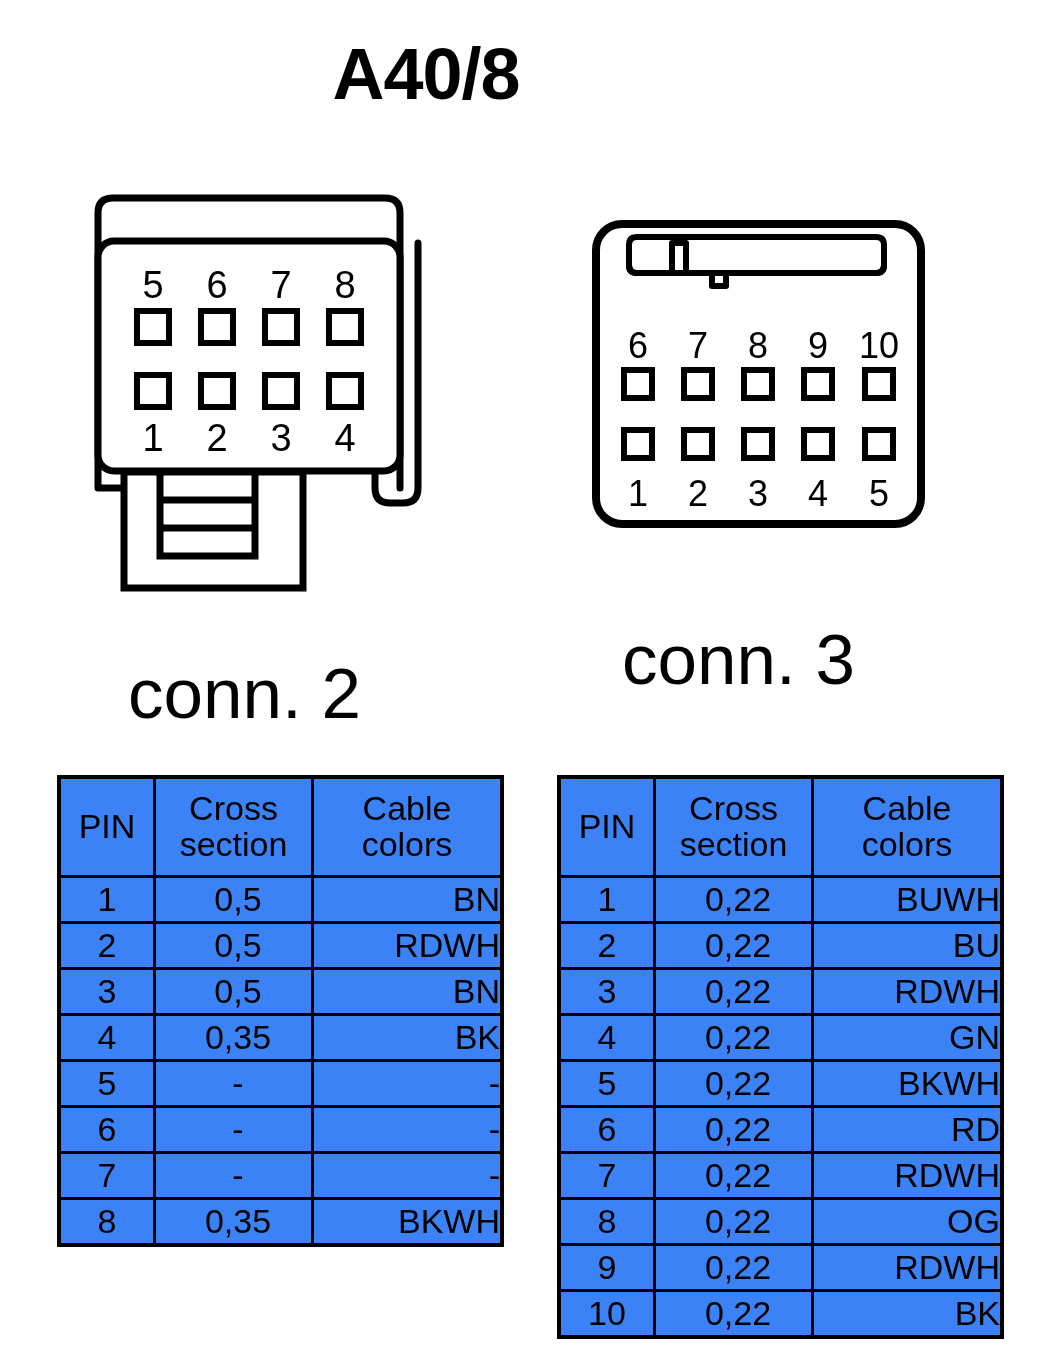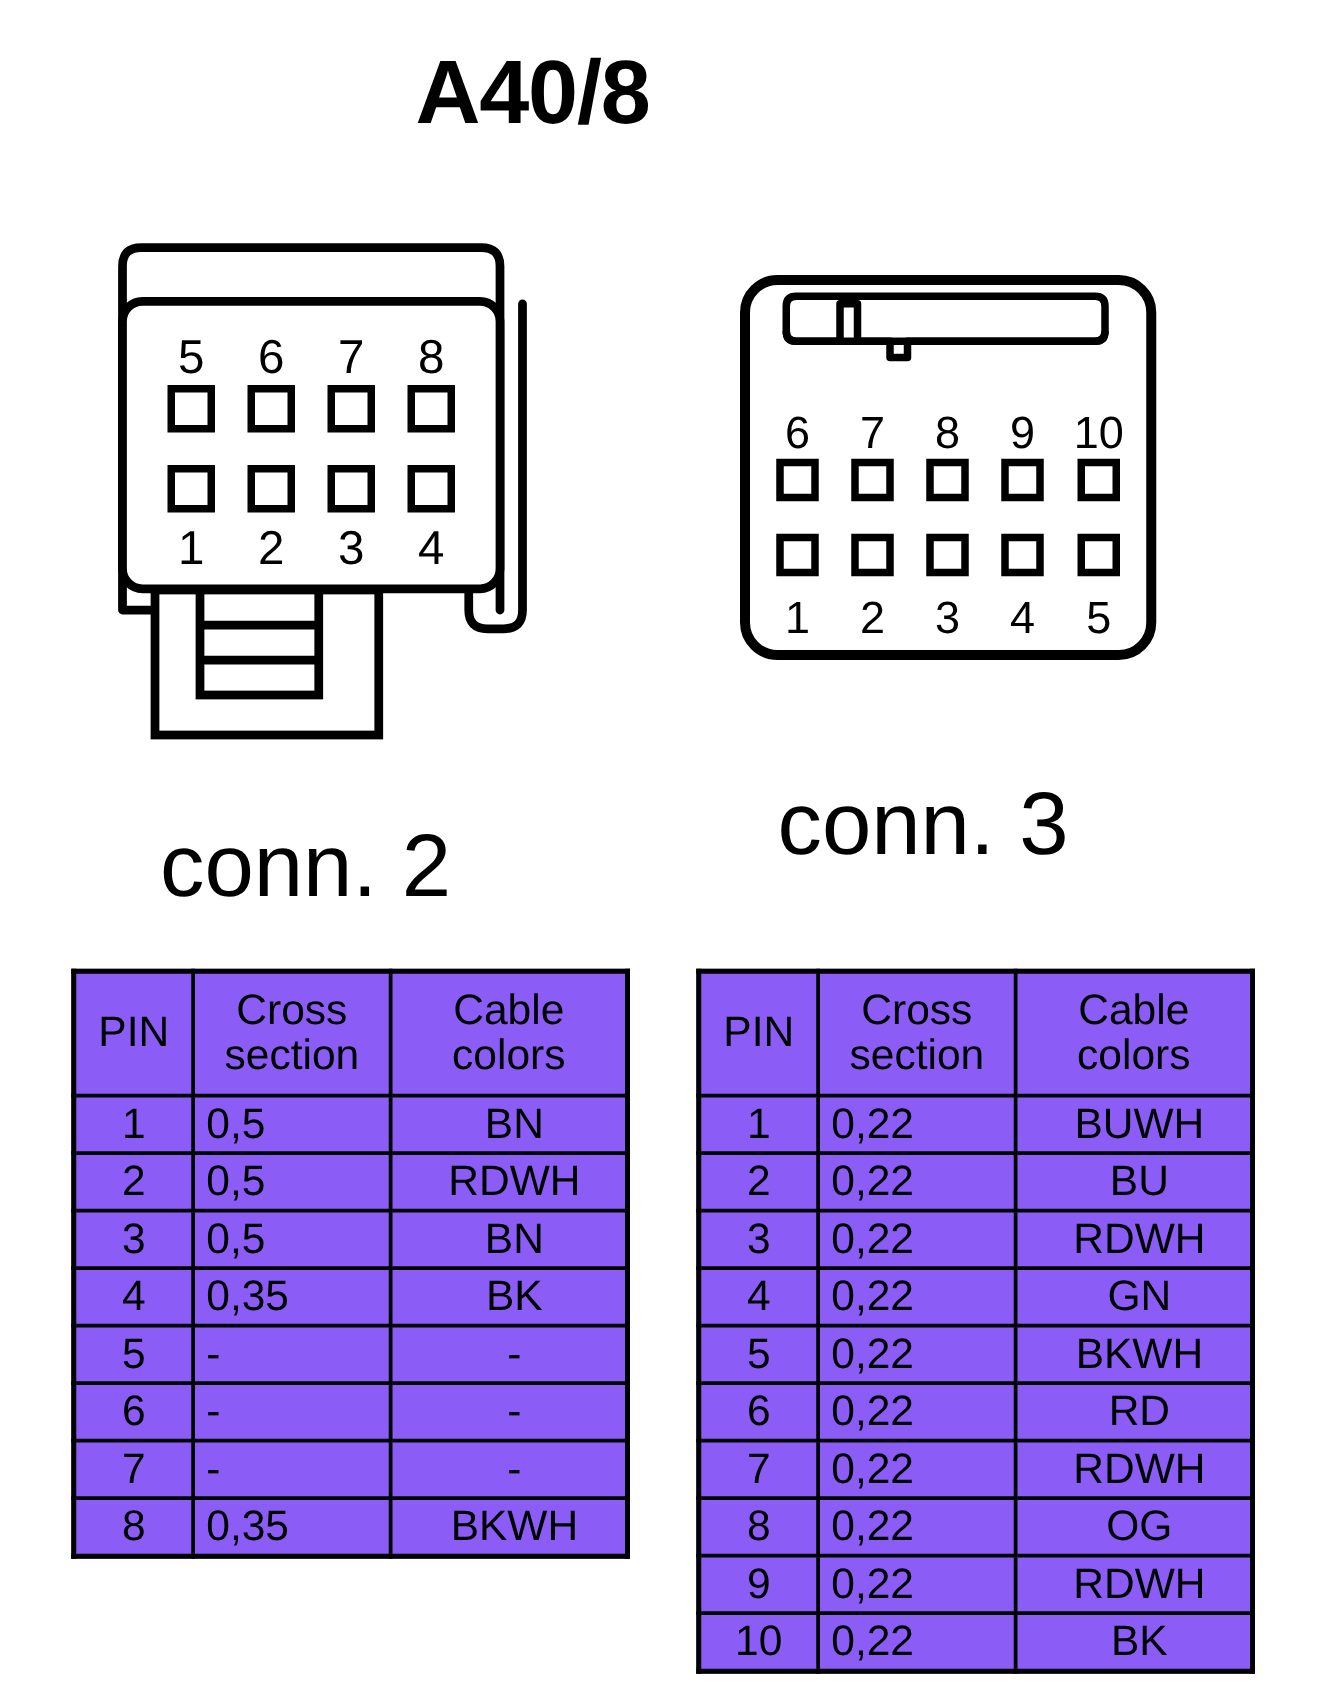--- a/index.html
+++ b/index.html
@@ -45,21 +45,21 @@
     white-space: nowrap;
   }
   #conn2-label { left: 128px; top: 658px; }
   #conn3-label { left: 622px; top: 624px; }
 
   
   .pintable {
     position: absolute;
     border-collapse: collapse;
     border: 4px solid #000;
-    background: #8b5cf6;
+    background: #3b82f6;
     font-size: 34px;
     line-height: 1.05;
     table-layout: fixed;
   }
   #table-conn2 { left: 57px; top: 775px; width: 433px; }
   #table-conn3 { left: 557px; top: 775px; width: 433px; }
 
   .pintable th,
   .pintable td {
     border: 3px solid #000;
@@ -69,23 +69,23 @@
     vertical-align: middle;
   }
   .pintable thead th {
     height: 96px;
     vertical-align: middle;
     text-align: center;
   }
   .pintable th.col-pin,
   .pintable td.col-pin { width: 92px; text-align: center; }
   .pintable th.col-cross,
-  .pintable td.col-cross { width: 155px; text-align: left; padding-left: 9px; }
+  .pintable td.col-cross { width: 155px; text-align: center; padding-left: 9px; }
   .pintable th.col-colors,
-  .pintable td.col-colors { width: 186px; text-align: center; padding-left: 9px; }
+  .pintable td.col-colors { width: 186px; text-align: right; padding-left: 9px; }
   .pintable thead th.col-cross,
   .pintable thead th.col-colors { text-align: center; padding-left: 0; }
 
   .hdr-line { display: block; }
 </style>
 </head>
 <body>
 
 <div id="page-title">A40/8</div>
 

